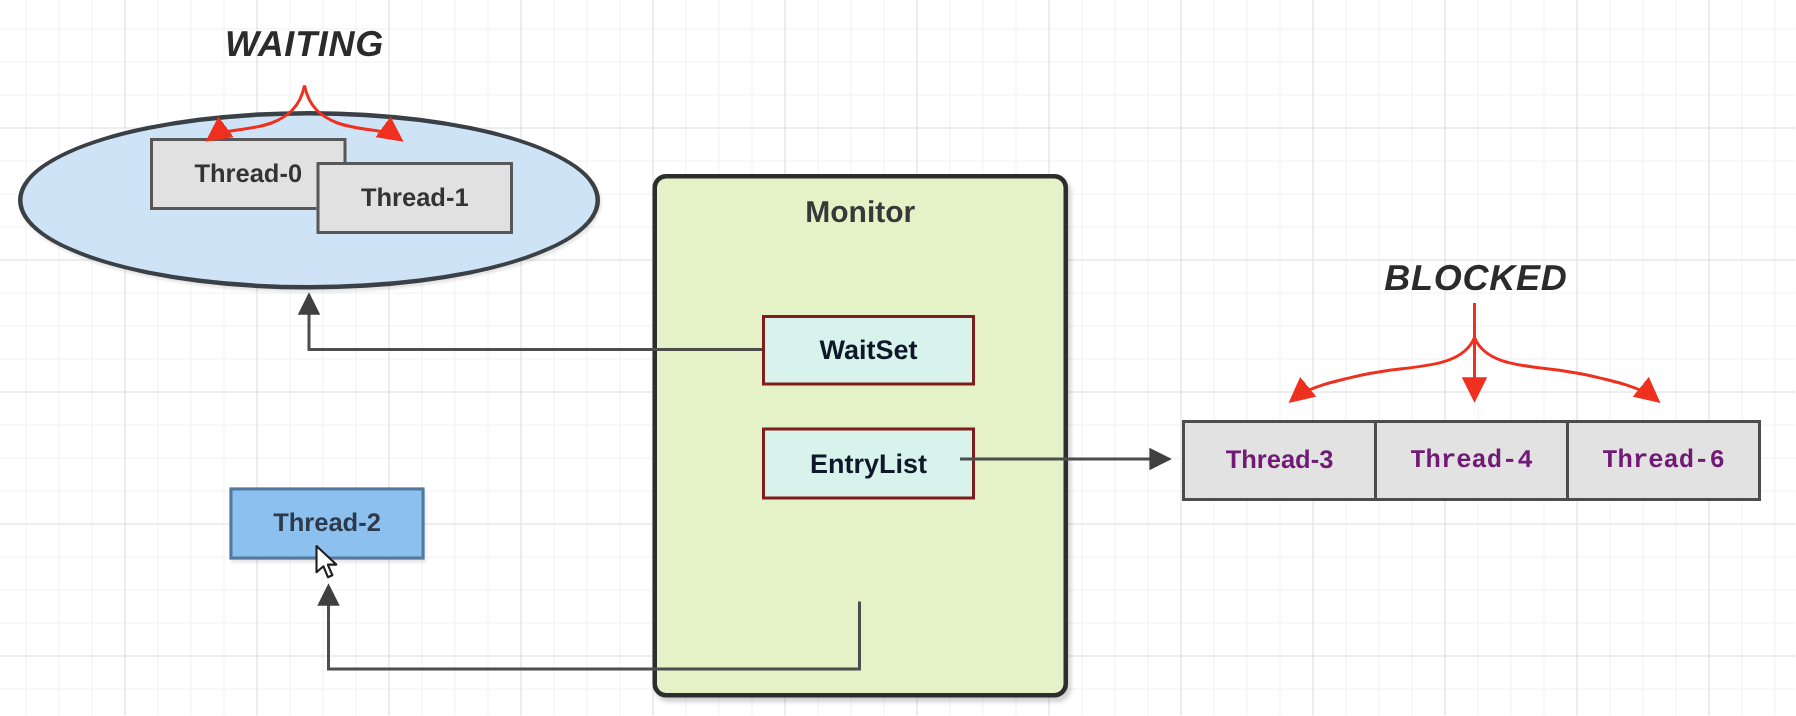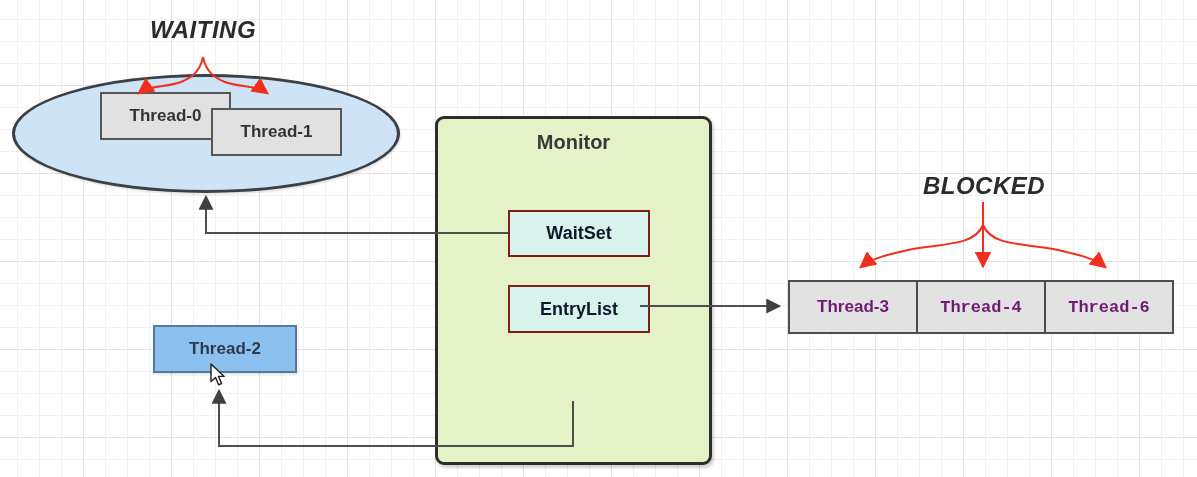--- a/index.html
+++ b/index.html
@@ -40,21 +40,21 @@
   }
   .slot{
     position:absolute;left:70px;width:142px;height:47px;background:#d8f3eb;
     border:2px solid #7f1d1d;display:flex;align-items:center;justify-content:center;
     font-size:18px;font-weight:700;color:#0f172a;box-sizing:border-box;
   }
   .slot.waitset{top:91px;}
   .slot.entrylist{top:166px;height:48px;}
   .slot.owner{top:234px;height:48px;}
   .thread2{
-    position:absolute;left:153px;top:325px;width:144px;height:48px;
+    position:absolute;left:153px;top:325px;width:130px;height:48px;
     background:#8cc0ef;border:2px solid #54799f;display:flex;align-items:center;
     justify-content:center;font-size:17px;font-weight:700;color:#2c3a49;
     box-sizing:border-box;box-shadow:1px 2px 2px rgba(0,0,0,.10);
   }
   .blocked-row{position:absolute;left:788px;top:280px;display:flex;}
   .blocked-row .cell{
     position:relative;width:130px;height:54px;background:#e2e2e2;
     border:2px solid #4d4d4d;display:flex;align-items:center;justify-content:center;
     font-size:17px;font-weight:700;color:#701a75;box-sizing:border-box;
   }

